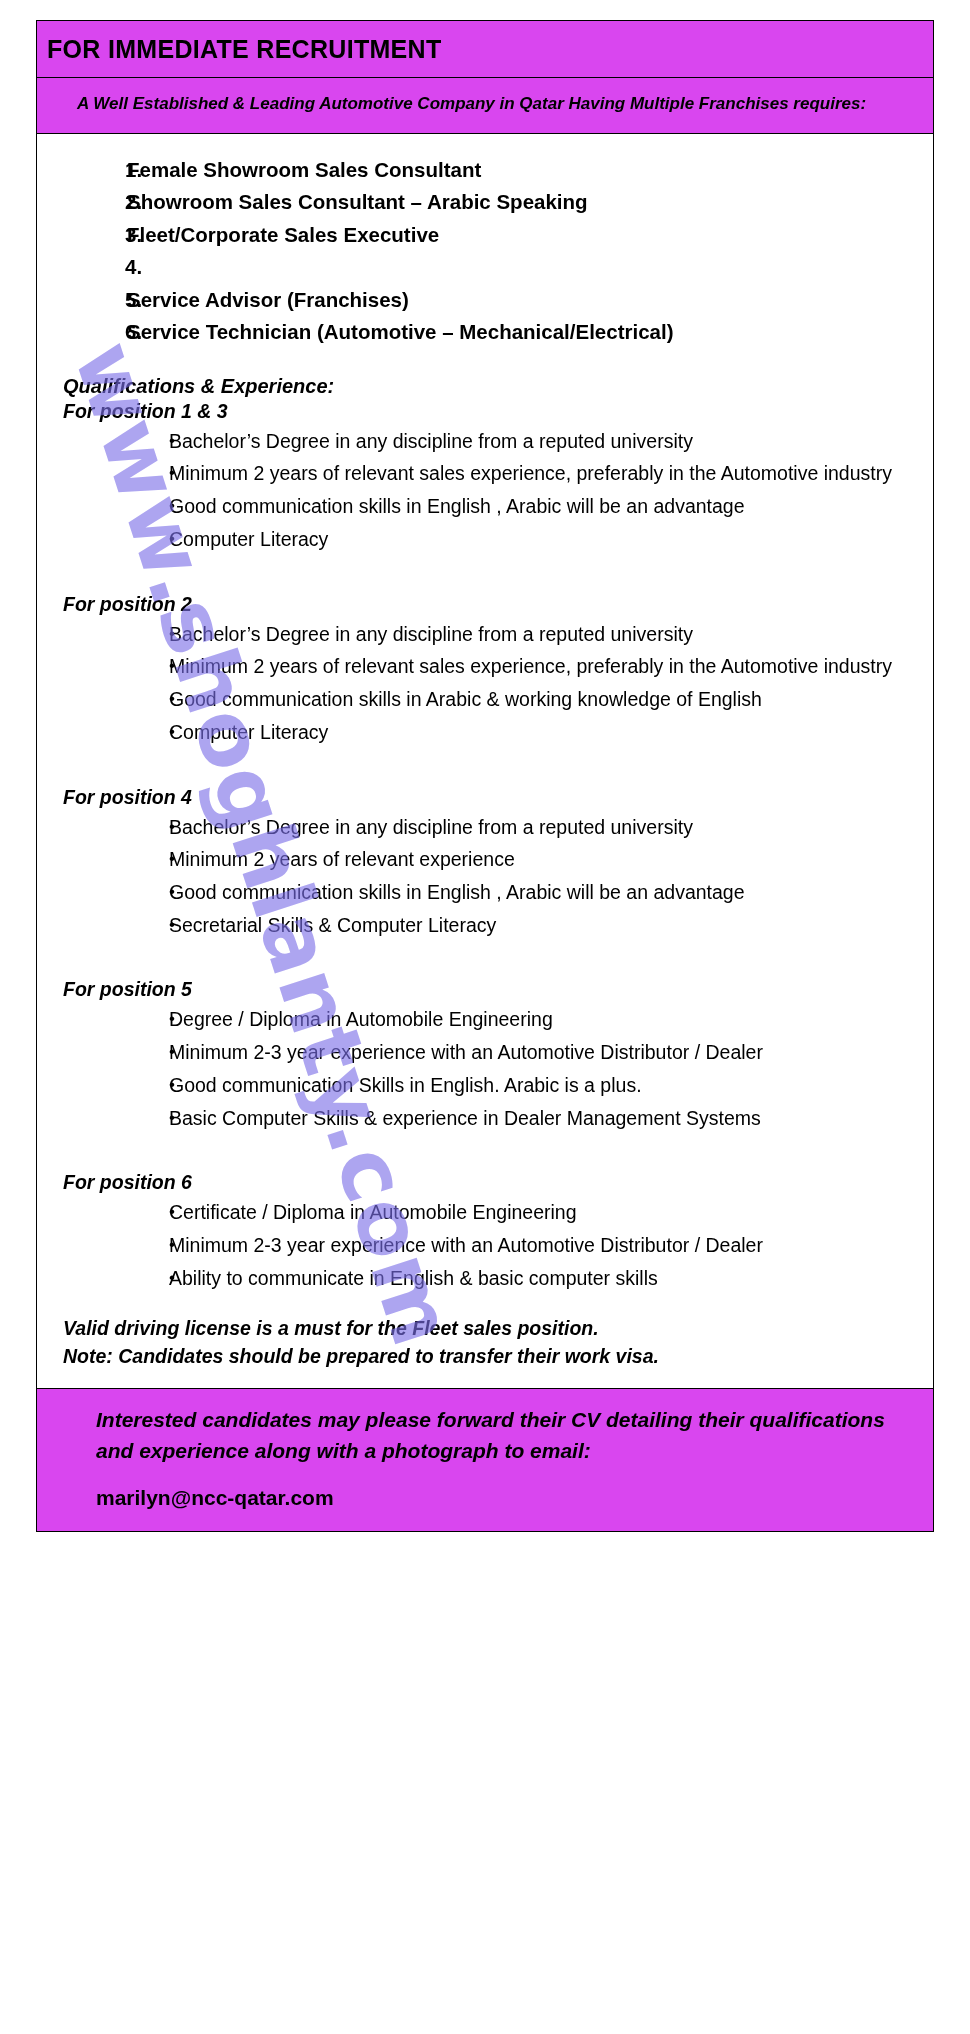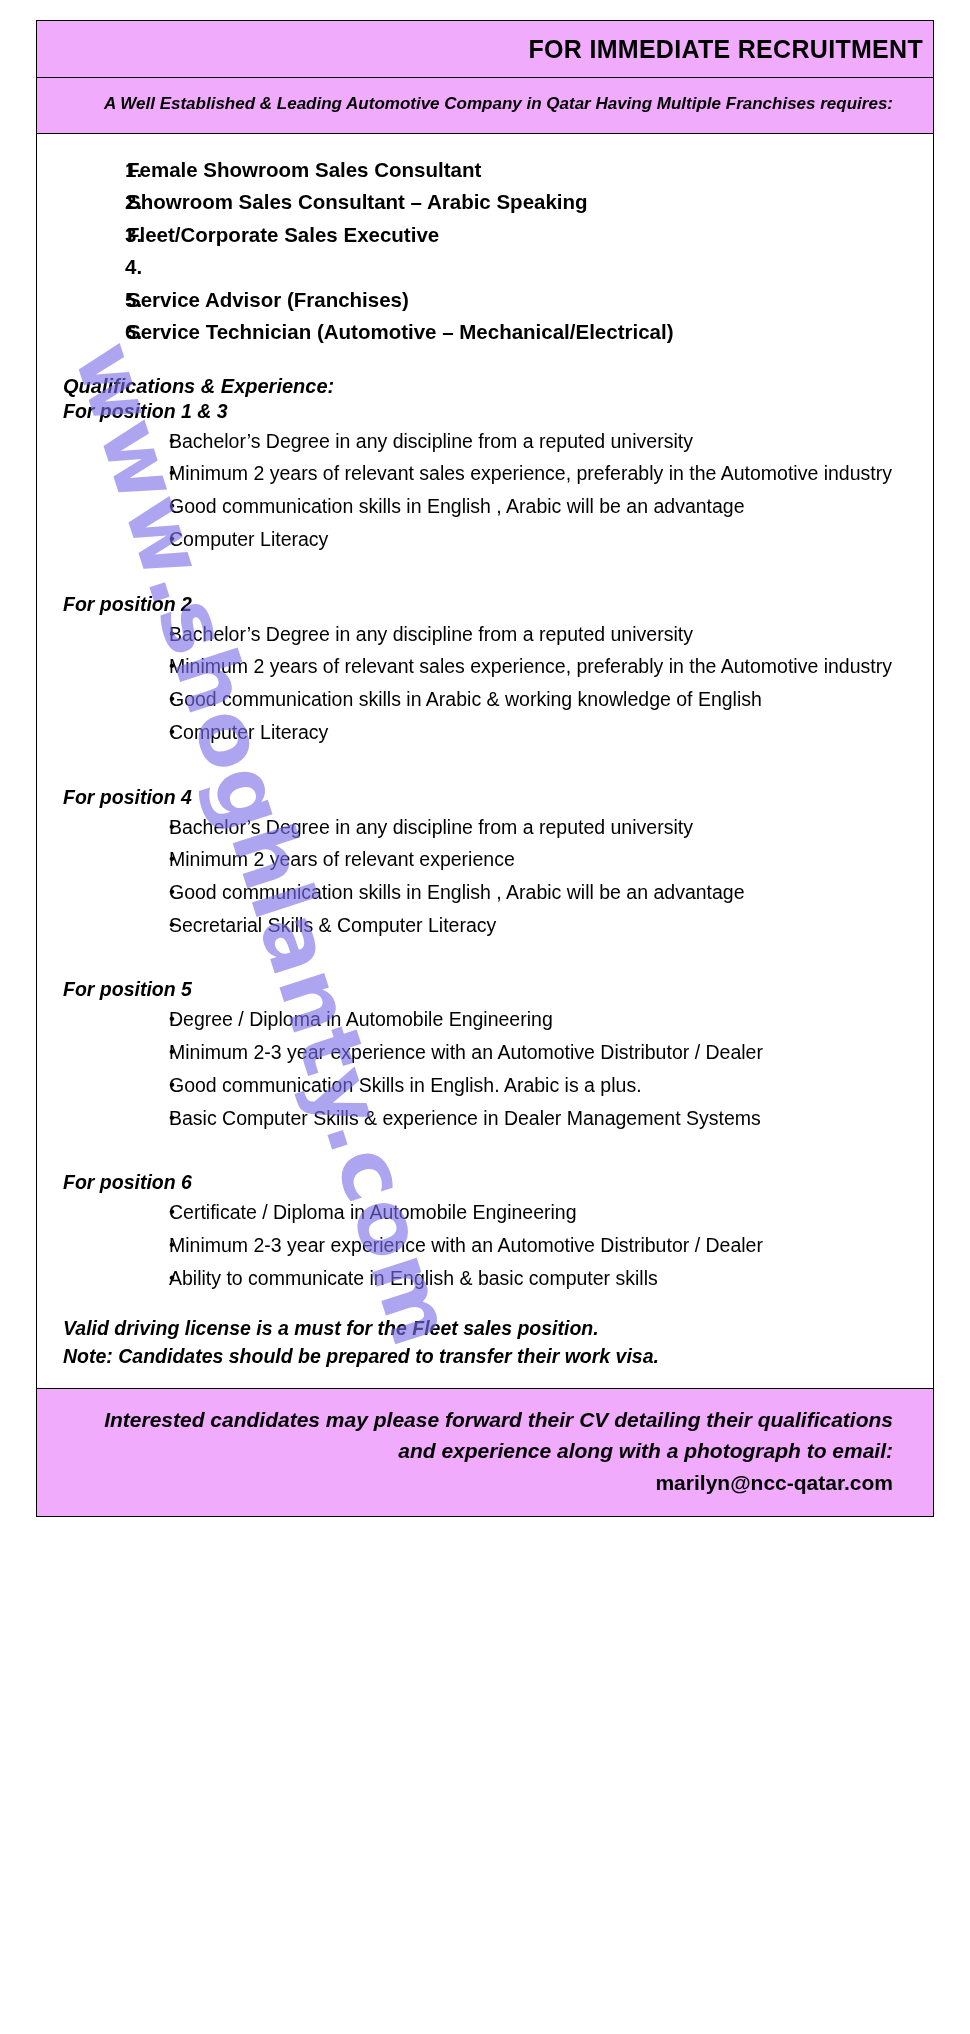--- a/index.html
+++ b/index.html
@@ -19,24 +19,24 @@
   .ad-wrap {
     position: absolute;
     left: 36px;
     top: 20px;
     width: 898px;
     box-sizing: border-box;
     background: #ffffff;
   }
 
   .band {
-    background: #f0abfc;
+    background: #d946ef;
     border: 1px solid #000000;
     box-sizing: border-box;
-    text-align: right;
+    text-align: left;
   }
 
   .band-title {
     padding: 14px 10px 13px 10px;
     font-size: 25px;
     font-weight: bold;
     letter-spacing: 0.3px;
   }
 
   .band-sub {
@@ -134,21 +134,21 @@
     font-size: 21px;
     font-weight: bold;
     font-style: italic;
     line-height: 1.45;
     border-top: none;
   }
   .band-footer .email {
     font-style: normal;
     font-weight: bold;
     display: block;
-    margin-top: 2px;
+    margin-top: 17px;
   }
 
   .watermark {
     position: absolute;
     left: 0;
     top: 0;
     width: 100%;
     height: 100%;
     pointer-events: none;
     overflow: hidden;

